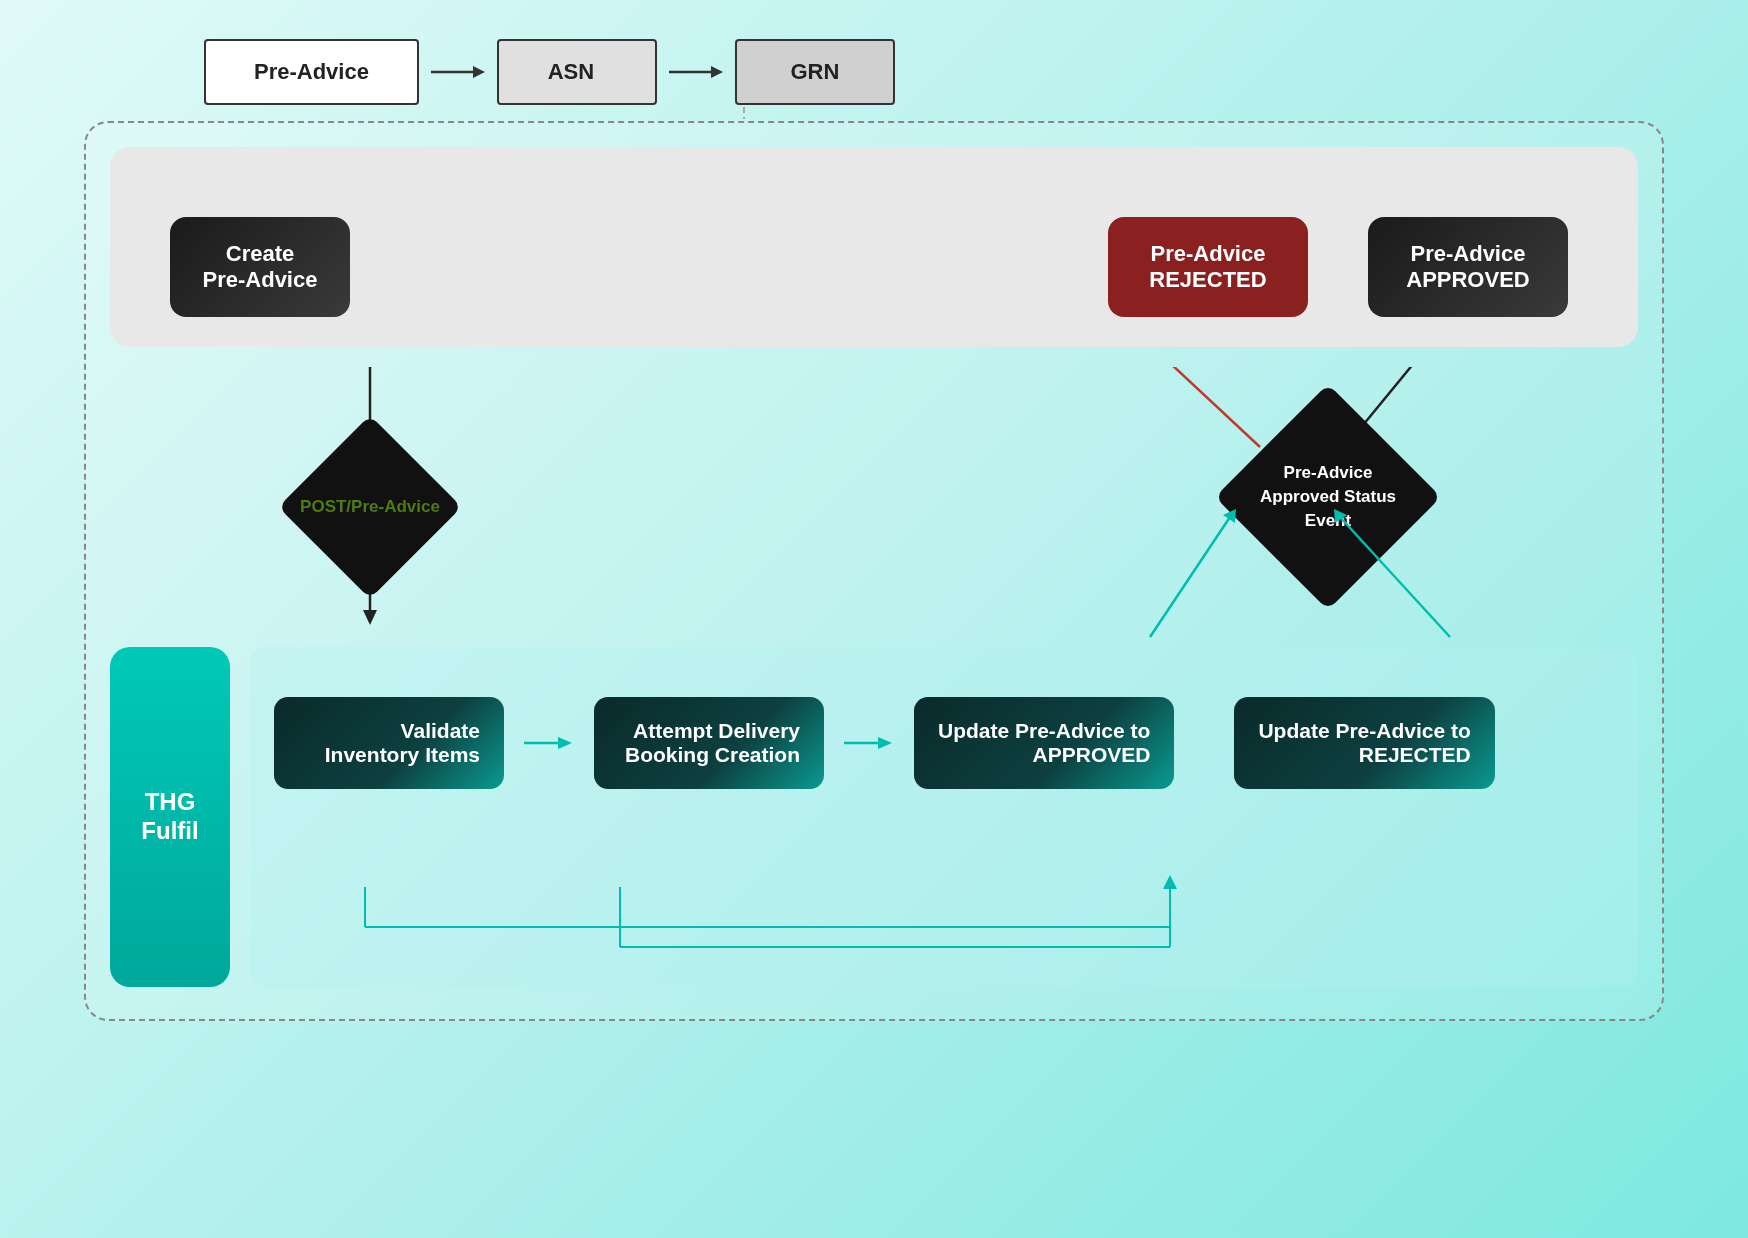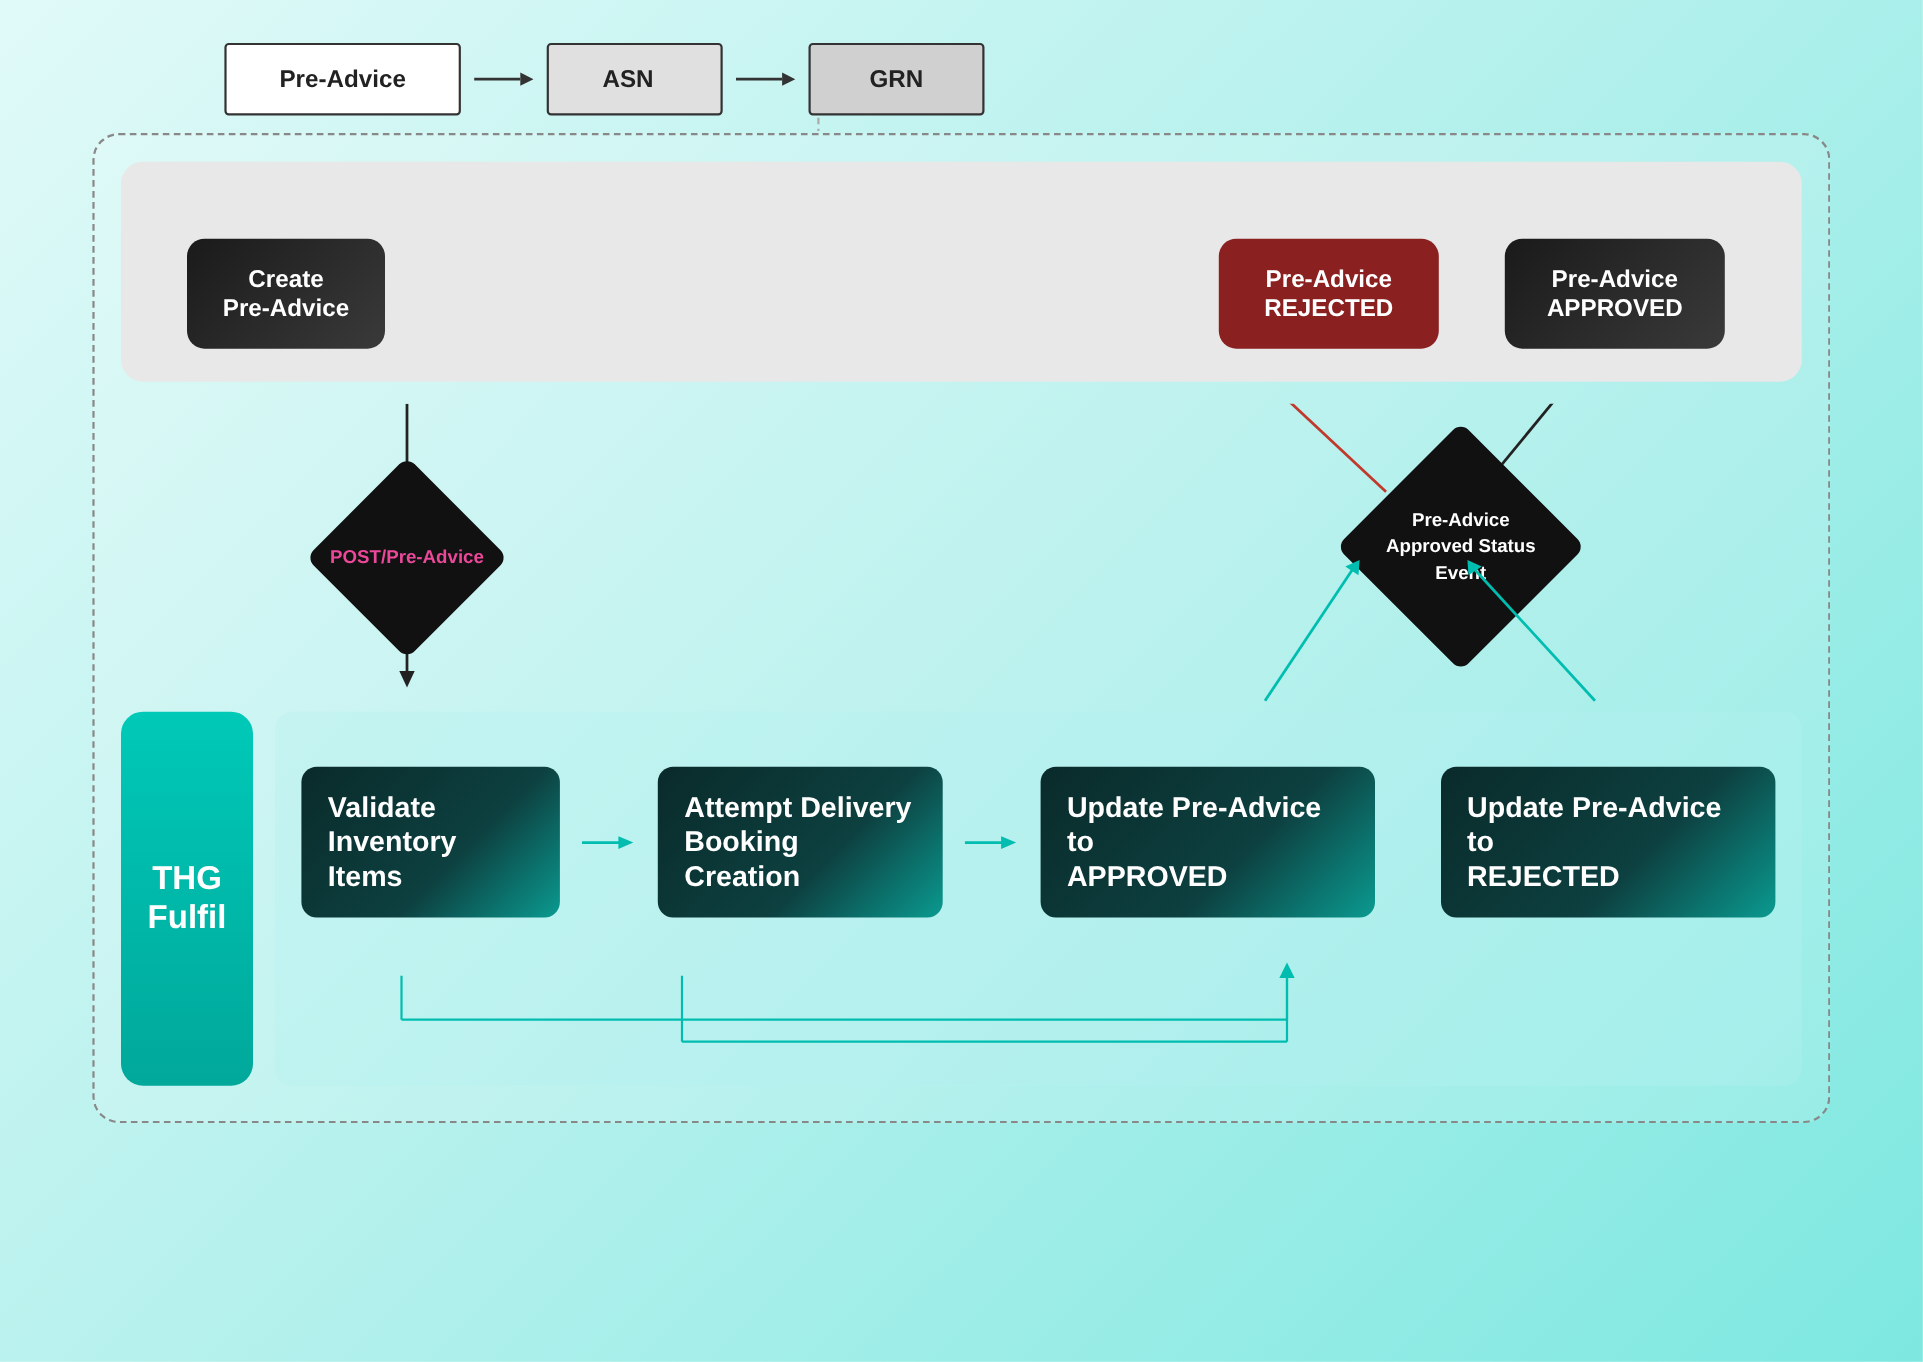--- a/index.html
+++ b/index.html
@@ -135,42 +135,42 @@
       border-radius: 20px;
       min-width: 120px;
       display: flex;
       align-items: center;
       justify-content: center;
       padding: 40px 16px;
       margin-right: 20px;
     }
     .thg-label-box span {
       color: #fff;
-      font-size: 30px;
+      font-size: 24px;
       font-weight: 900;
       text-align: center;
       line-height: 1.2;
     }
     .thg-content {
       flex: 1;
       background: rgba(180, 240, 240, 0.35);
       border-radius: 16px;
       padding: 30px 24px;
       position: relative;
     }
 
     
     .process-box {
       background: linear-gradient(135deg, #0a2a2a 0%, #0d4040 60%, #0a9a90 100%);
       border-radius: 14px;
       padding: 22px 24px;
       color: #fff;
-      font-size: 26px;
+      font-size: 21px;
       font-weight: 700;
-      text-align: left;
+      text-align: right;
       min-width: 200px;
     }
   </style>
 </head>
 <body>
 
 <div class="main-container">
 
   <div style="width:1580px; position:relative; margin-bottom: 0;">
     <div style="display:flex; align-items:center; gap:0; margin-left: 120px; margin-bottom: 16px; width:fit-content;">
@@ -239,21 +239,21 @@
 
         <line x1="1235" y1="80" x2="1350" y2="-60" stroke="#222" stroke-width="2.5"></line>
         <polygon points="1347,-68 1361,-60 1347,-52" fill="#222"></polygon>
 
         <line x1="530" y1="-80" x2="530" y2="-40" stroke="#aaa" stroke-width="2" stroke-dasharray="6,4"></line>
       </svg>
 
       <div style="position:absolute; left:170px; top:50px;">
         <div style="position:relative; width:180px; height:180px; display:flex; align-items:center; justify-content:center;">
           <div style="width:130px;height:130px;background:#111;transform:rotate(45deg);border-radius:10px;position:absolute;"></div>
-          <div style="position:relative;z-index:1;transform:rotate(0deg);color:#ec4899;font-size:17px;font-weight:700;text-align:center;line-height:1.3;">POST/Pre-Advice</div>
+          <div style="position:relative;z-index:1;transform:rotate(0deg);color:#4d7c0f;font-size:17px;font-weight:700;text-align:center;line-height:1.3;">POST/Pre-Advice</div>
         </div>
       </div>
 
       <div style="position:absolute; right:200px; top:20px;">
         <div style="position:relative; width:220px; height:220px; display:flex; align-items:center; justify-content:center;">
           <div style="width:160px;height:160px;background:#111;transform:rotate(45deg);border-radius:10px;position:absolute;"></div>
           <div style="position:relative;z-index:1;color:#fff;font-size:17px;font-weight:700;text-align:center;line-height:1.4;">Pre-Advice<br>Approved Status<br>Event</div>
         </div>
       </div>
 

